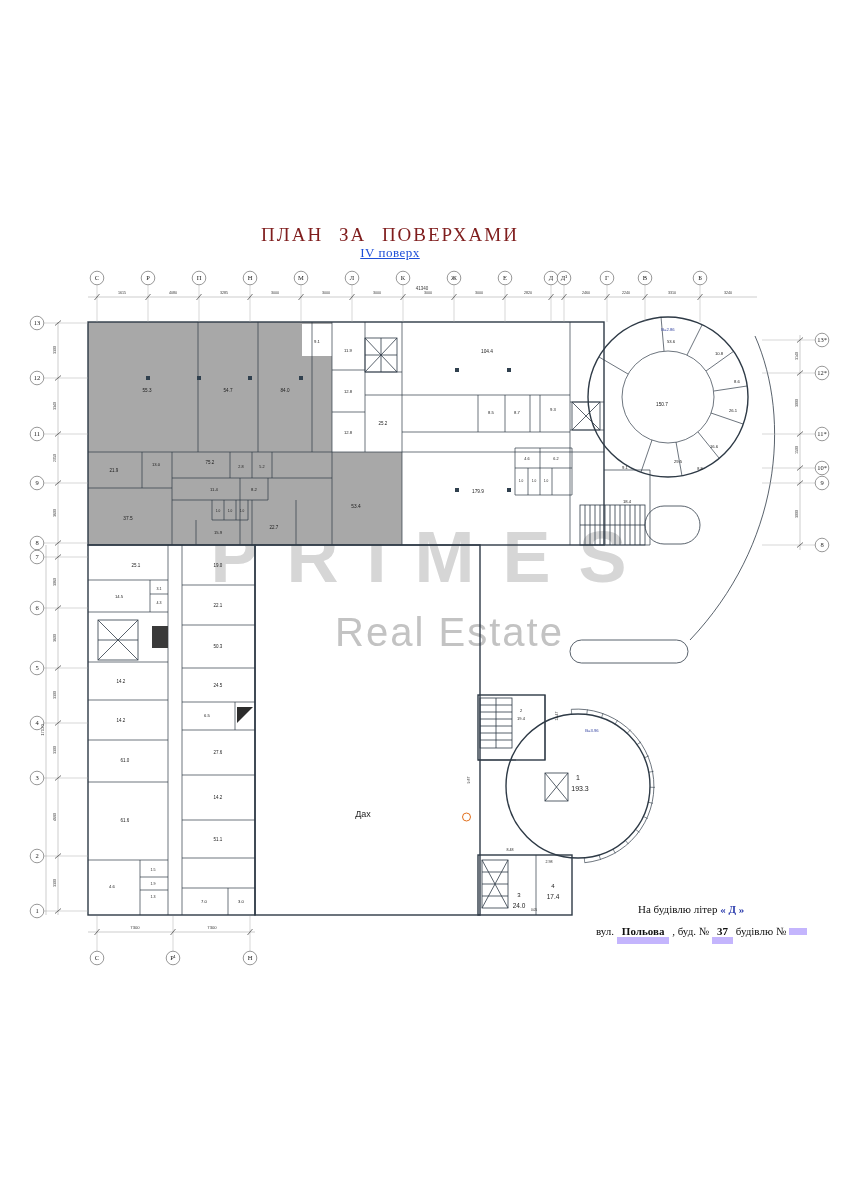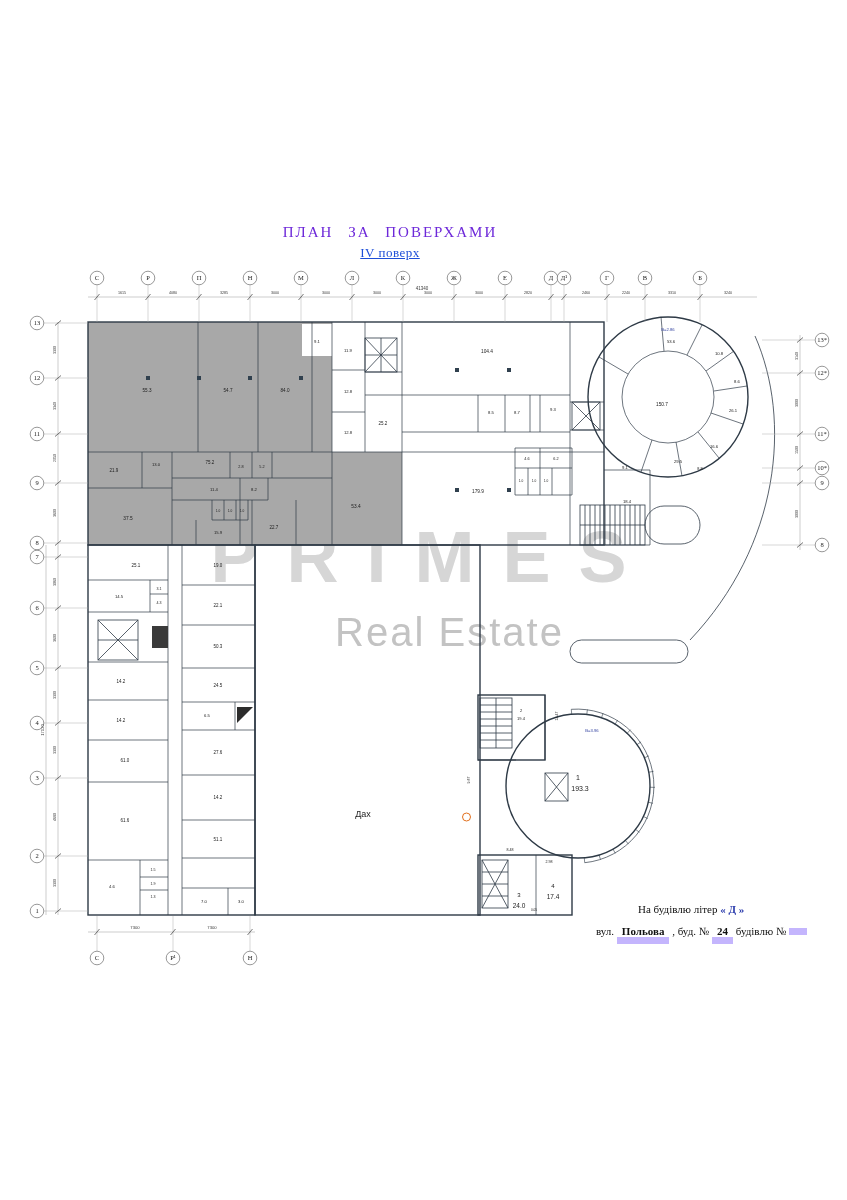--- a/index.html
+++ b/index.html
@@ -1,19 +1,19 @@
 <!DOCTYPE html>
 <html><head>
 <meta charset="utf-8">
 <style>
   html,body{margin:0;padding:0;background:#fff;}
   .page{position:relative;width:847px;height:1200px;background:#ffffff;overflow:hidden;
         font-family:"Liberation Sans",sans-serif;}
   .title{position:absolute;left:190px;top:224px;width:400px;text-align:center;
-         font-family:"Liberation Serif",serif;font-size:15px;letter-spacing:2px;word-spacing:9px;color:#6d28d9;}
+         font-family:"Liberation Serif",serif;font-size:19px;letter-spacing:2px;word-spacing:9px;color:#7f1d1d;}
   .subtitle{position:absolute;left:190px;top:245px;width:400px;text-align:center;
          font-family:"Liberation Serif",serif;font-size:13px;letter-spacing:.5px;
          text-decoration:underline;color:#1d4ed8;}
   .wm1{position:absolute;left:0;top:516px;width:847px;text-align:center;text-indent:18px;
        font-size:72px;font-weight:700;letter-spacing:28px;color:#d6d6d6;}
   .wm2{position:absolute;left:0;top:610px;width:847px;text-align:center;
        font-size:40px;font-weight:400;letter-spacing:2px;color:#c3c3c3;margin-left:26px;}
   #plan-svg{position:absolute;left:0;top:0;}
   #plan-svg text{font-family:"Liberation Sans",sans-serif;}
   #plan-svg .axt{font-family:"Liberation Serif",serif;}
@@ -375,19 +375,19 @@
 
   <div class="address">
     <div class="a-line l1">
       <span>На будівлю літер</span>
       <span class="a-val blue">« Д »</span>
     </div>
     <div class="a-line">
       <span>вул.</span>
       <span class="a-val u">Польова</span>
       <span>, буд. №</span>
-      <span class="a-val u">24</span>
+      <span class="a-val u">37</span>
       <span>будівлю №</span>
       <span class="u blank"></span>
     </div>
   </div>
 
 </div>
 
 </body></html>

